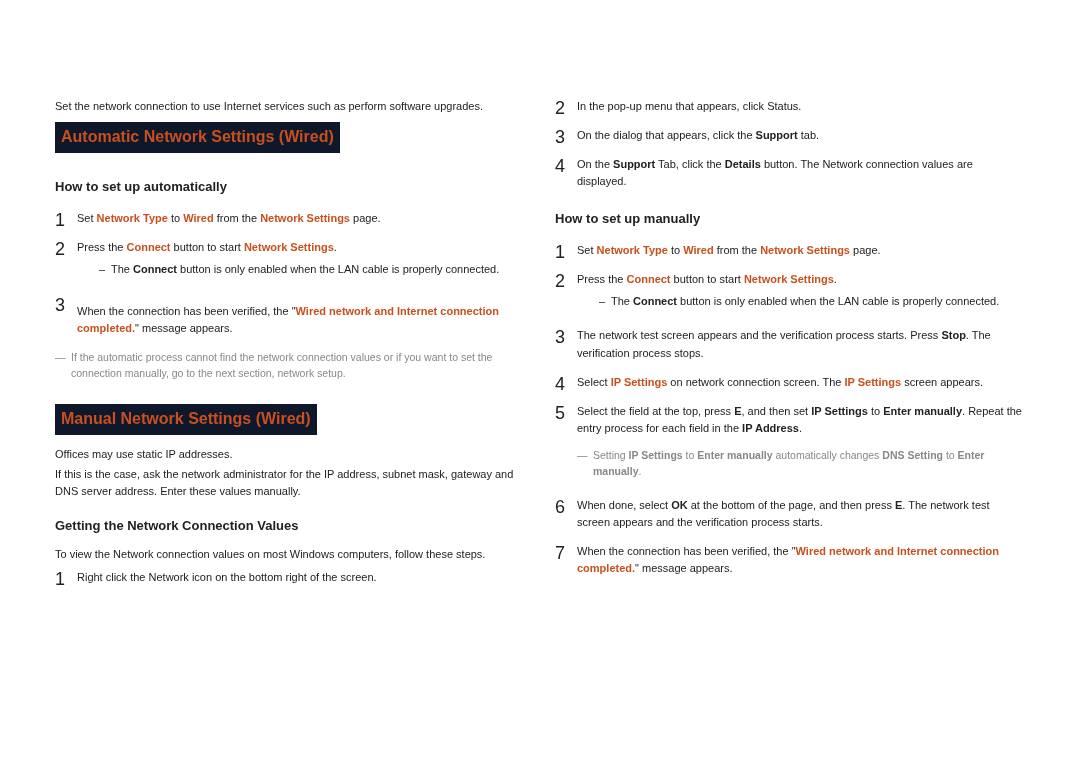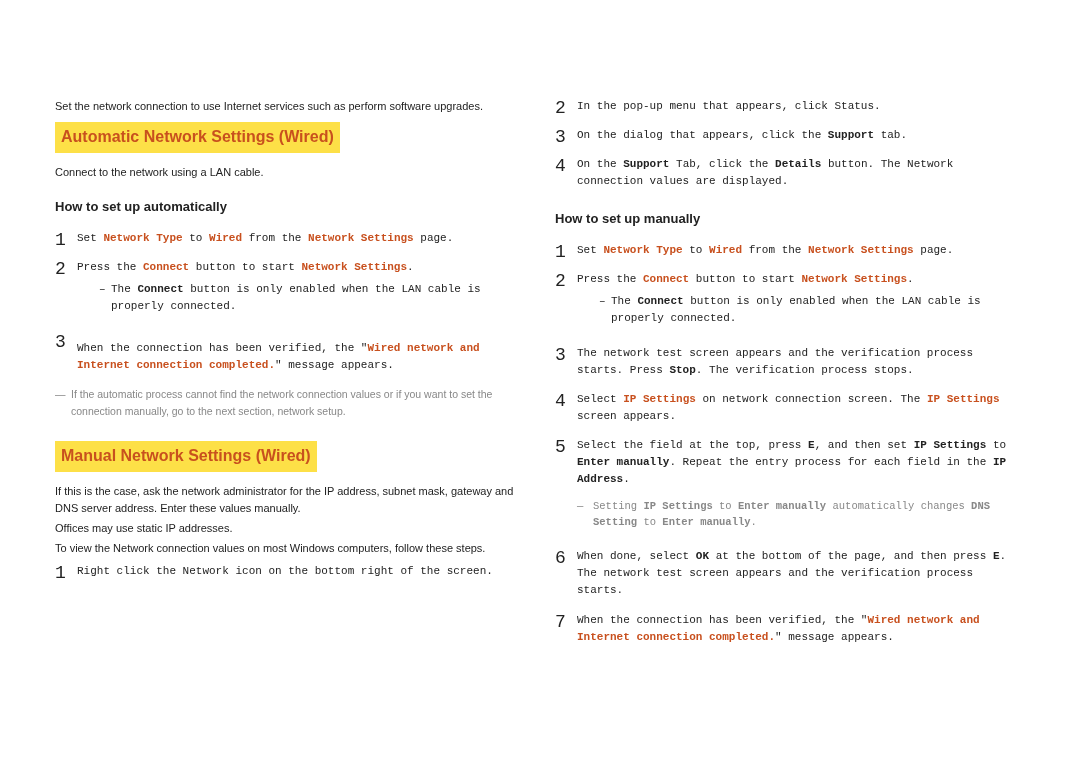--- a/index.html
+++ b/index.html
@@ -14,21 +14,21 @@
     line-height: 1.55;
   }
   .columns {
     display: flex;
     gap: 30px;
   }
   .col { flex: 1; }
   .intro { margin-bottom: 20px; }
   .section-title {
     display: inline-block;
-    background: #fde047;
+    background: #0f172a;
     color: #c8501e;
     font-weight: 700;
     font-size: 16px;
     padding: 3px 6px;
     margin: 4px 0 8px 0;
   }
   .para { margin: 3px 0; }
   .sub-title {
     font-weight: 700;
     font-size: 13px;
@@ -37,21 +37,20 @@
   }
   ol.steps { list-style: none; counter-reset: step; margin: 0; }
   ol.steps > li {
     counter-increment: step;
     position: relative;
     padding-left: 22px;
     padding-top: 3px;
     padding-bottom: 3px;
     margin-bottom: 6px;
     min-height: 22px;
-    font-family: Liberation Mono, monospace;
   }
   ol.steps > li::before {
     content: counter(step);
     position: absolute;
     left: 0;
     top: 0px;
     font-size: 18px;
     font-weight: 400;
     color: #222;
     width: 18px;
@@ -85,21 +84,20 @@
   .spacer { height: 12px; }
 </style>
 </head>
 <body>
 
 <div class="columns">
   <div class="col">
     <p class="para intro">Set the network connection to use Internet services such as perform software upgrades.</p>
 
     <h2 class="section-title">Automatic Network Settings (Wired)</h2>
-    <p class="para">Connect to the network using a LAN cable.</p>
 
     <h3 class="sub-title">How to set up automatically</h3>
 
     <ol class="steps">
       <li>
         <span>Set </span><span class="hl-red">Network Type</span><span> to </span><span class="hl-red">Wired</span><span> from the </span><span class="hl-red">Network Settings</span><span> page.</span>
       </li>
       <li>
         <span>Press the </span><span class="hl-red">Connect</span><span> button to start </span><span class="hl-red">Network Settings</span><span>.</span>
         <div class="substep">
@@ -110,23 +108,24 @@
         <p class="para" style="margin-top:8px">
           <span>When the connection has been verified, the "</span><span class="hl-red">Wired network and Internet connection completed.</span><span>" message appears.</span>
         </p>
       </li>
     </ol>
 
     <p class="note">If the automatic process cannot find the network connection values or if you want to set the connection manually, go to the next section, network setup.</p>
 
     <div class="spacer"></div>
     <h2 class="section-title">Manual Network Settings (Wired)</h2>
+    <p class="para">Offices may use static IP addresses.</p>
     <p class="para">If this is the case, ask the network administrator for the IP address, subnet mask, gateway and DNS server address. Enter these values manually.</p>
-    <p class="para">Offices may use static IP addresses.</p>
 
+    <h3 class="sub-title">Getting the Network Connection Values</h3>
     <p class="para">To view the Network connection values on most Windows computers, follow these steps.</p>
 
     <ol class="steps">
       <li>Right click the Network icon on the bottom right of the screen.</li>
     </ol>
   </div>
 
   <div class="col">
     <ol class="steps" start="2" style="counter-reset: step 1;">
       <li>In the pop-up menu that appears, click Status.</li>

